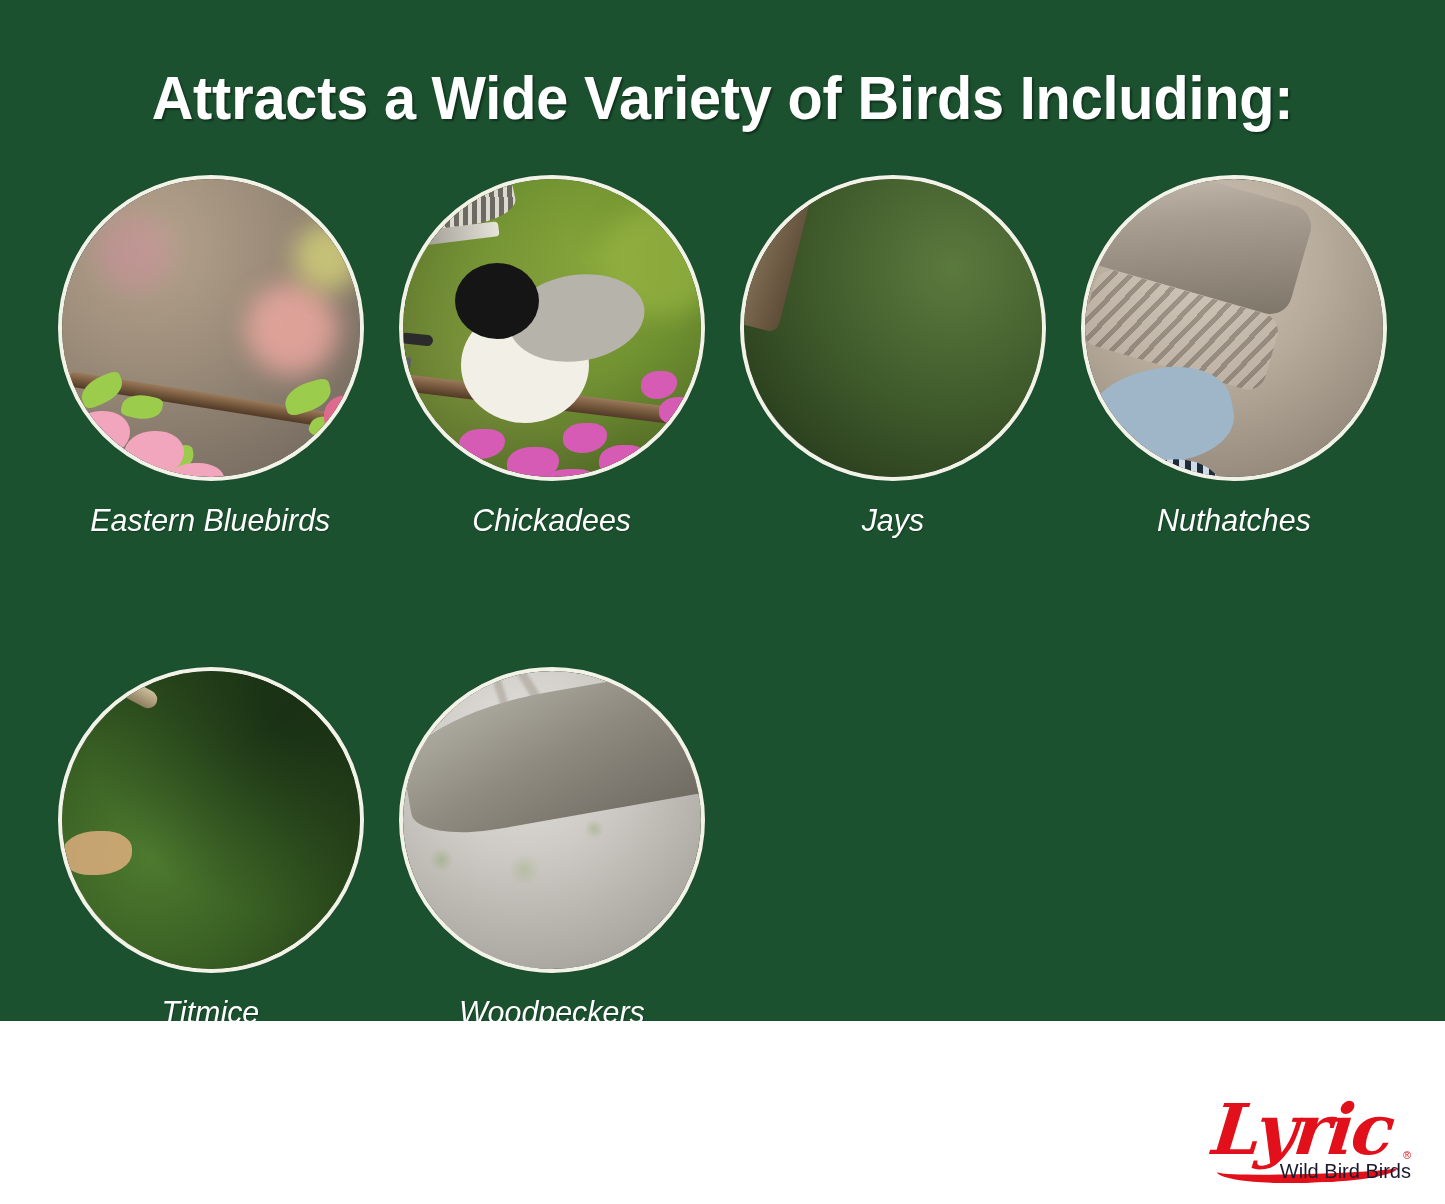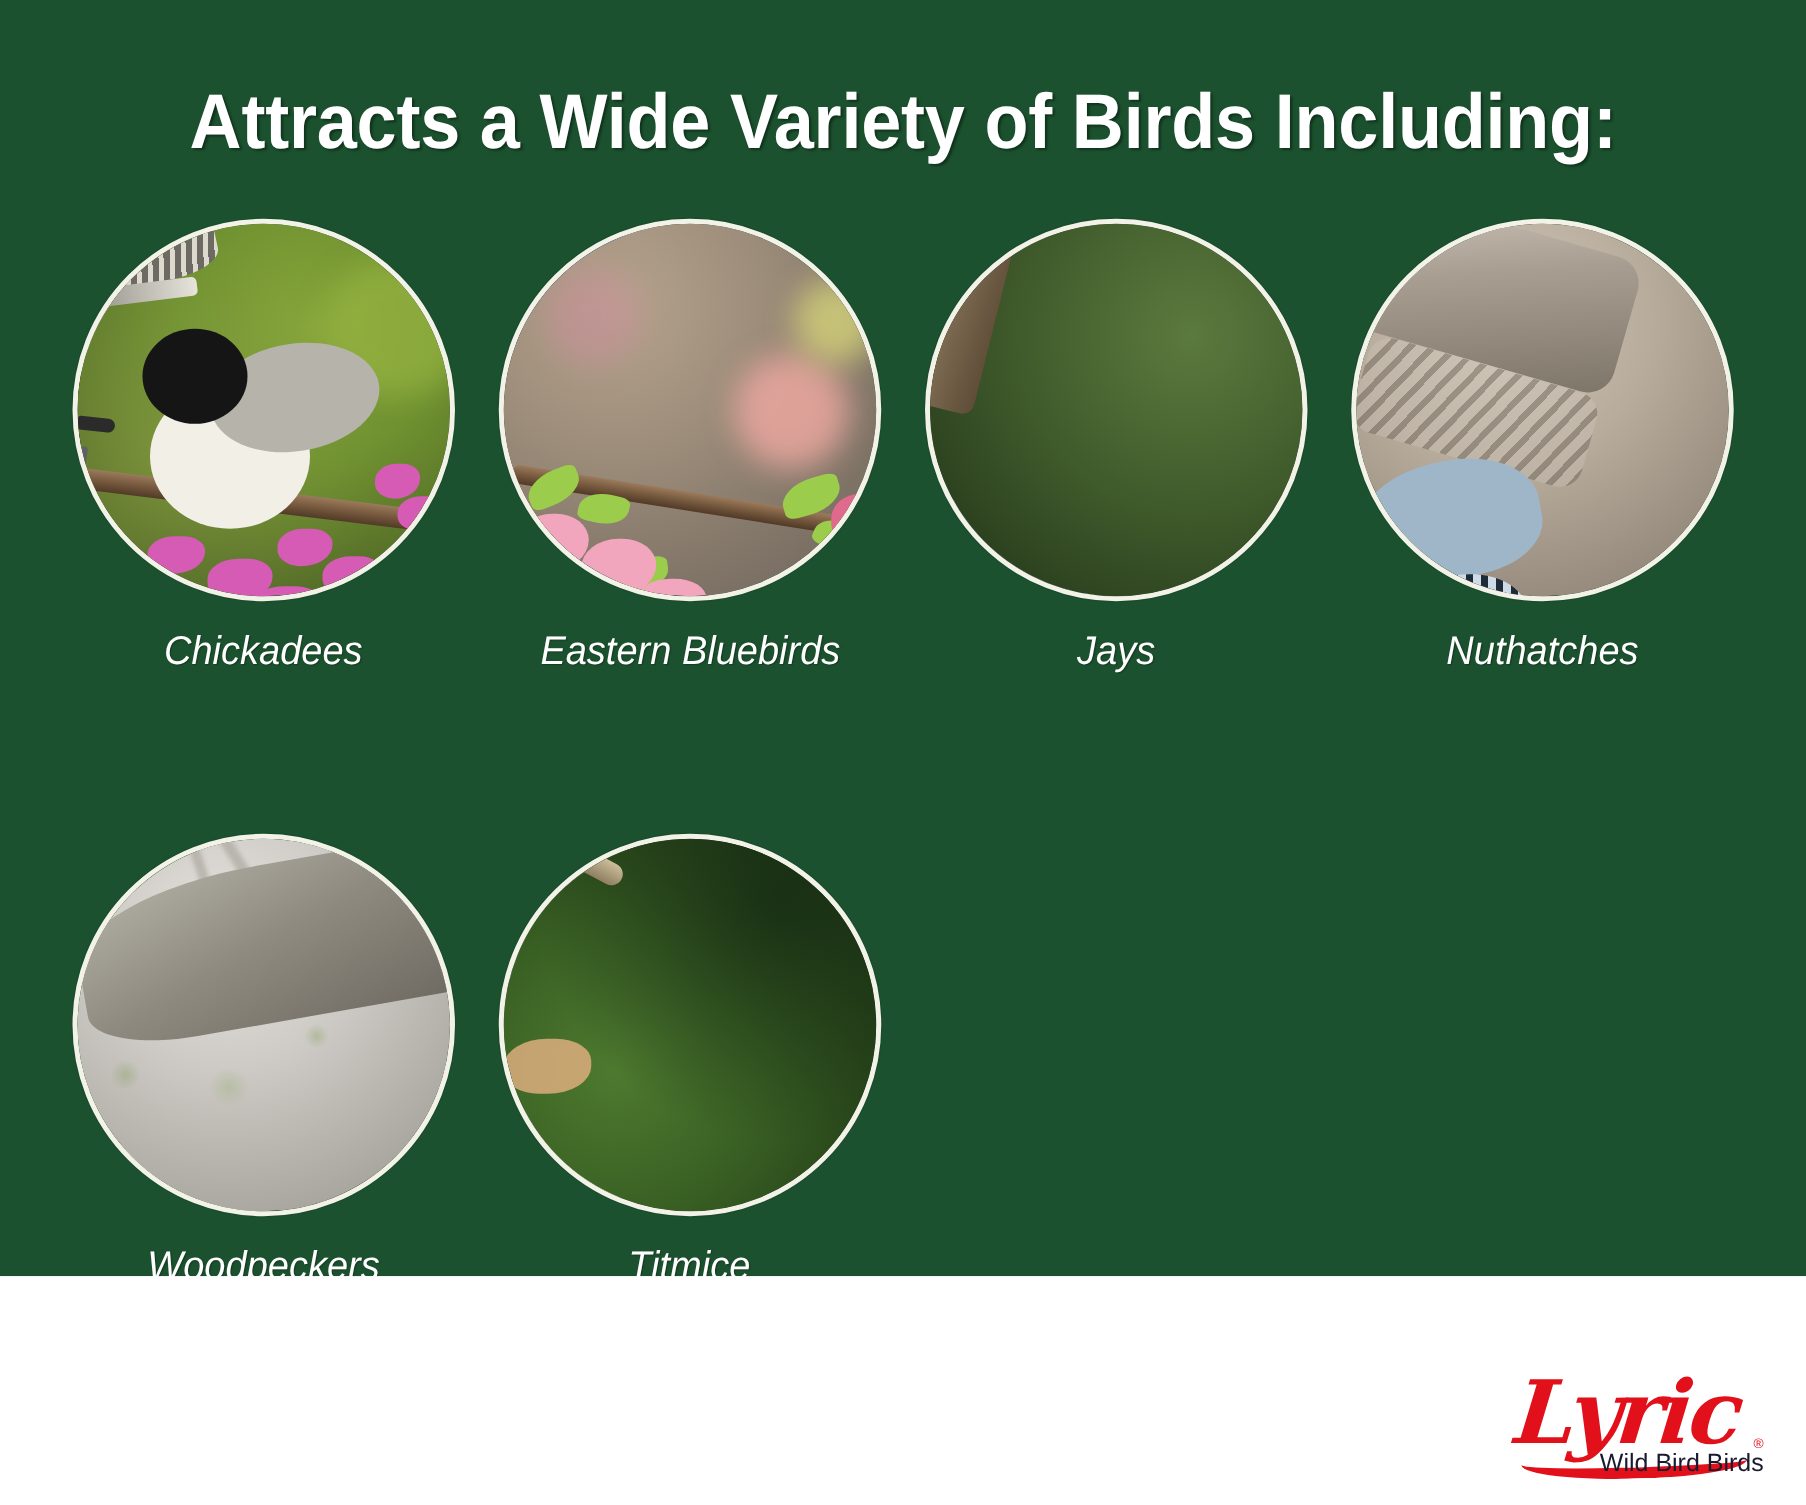--- a/index.html
+++ b/index.html
@@ -266,20 +266,49 @@
 </head>
 <body>
 
 <div id="page">
 
   <div class="green-panel"></div>
 
   <div class="headline">Attracts a Wide Variety of Birds Including:</div>
 
   <div class="grid">
+
+    <div class="tile">
+      <div class="photo-circle">
+        <div class="photo-inner">
+          <div class="scene">
+            <div class="eb-bg"></div>
+            <div class="blur-blob eb-bokeh1"></div>
+            <div class="blur-blob eb-bokeh2"></div>
+            <div class="blur-blob eb-bokeh3"></div>
+            <div class="branch eb-branch"></div>
+            <div class="eb-body"></div>
+            <div class="eb-breast"></div>
+            <div class="eb-wing"></div>
+
+            <div class="lf" style="left:18px;top:198px;width:44px;height:26px;transform:rotate(-22deg);"></div>
+            <div class="lf" style="left:60px;top:216px;width:40px;height:24px;transform:rotate(12deg);"></div>
+            <div class="lf" style="left:222px;top:204px;width:48px;height:28px;transform:rotate(-16deg);"></div>
+            <div class="lf" style="left:248px;top:238px;width:42px;height:24px;transform:rotate(22deg);"></div>
+            <div class="lf" style="left:86px;top:268px;width:46px;height:26px;transform:rotate(-8deg);"></div>
+            <div class="pk" style="left:10px;top:232px;width:58px;height:46px;"></div>
+            <div class="pk" style="left:62px;top:252px;width:60px;height:46px;"></div>
+            <div class="pk" style="left:262px;top:216px;width:46px;height:40px;background:#e06a8e;"></div>
+            <div class="pk" style="left:274px;top:244px;width:40px;height:34px;"></div>
+            <div class="pk" style="left:106px;top:284px;width:56px;height:34px;"></div>
+          </div>
+        </div>
+      </div>
+      <div class="bird-label">Eastern Bluebirds</div>
+    </div>
 
     <div class="tile">
       <div class="photo-circle">
         <div class="photo-inner">
           <div class="scene">
             <div class="ck-bg"></div>
               <div class="ck-bg2"></div>
             <div class="blur-blob" style="left:196px;top:28px;width:120px;height:110px;background:#9cb844;opacity:.6;"></div>
             <div class="branch ck-branch"></div>
             <div class="fl" style="left:56px;top:250px;width:46px;height:30px;"></div>
@@ -303,49 +332,20 @@
           </div>
         </div>
       </div>
       <div class="bird-label">Chickadees</div>
     </div>
 
     <div class="tile">
       <div class="photo-circle">
         <div class="photo-inner">
           <div class="scene">
-            <div class="eb-bg"></div>
-            <div class="blur-blob eb-bokeh1"></div>
-            <div class="blur-blob eb-bokeh2"></div>
-            <div class="blur-blob eb-bokeh3"></div>
-            <div class="branch eb-branch"></div>
-            <div class="eb-body"></div>
-            <div class="eb-breast"></div>
-            <div class="eb-wing"></div>
-
-            <div class="lf" style="left:18px;top:198px;width:44px;height:26px;transform:rotate(-22deg);"></div>
-            <div class="lf" style="left:60px;top:216px;width:40px;height:24px;transform:rotate(12deg);"></div>
-            <div class="lf" style="left:222px;top:204px;width:48px;height:28px;transform:rotate(-16deg);"></div>
-            <div class="lf" style="left:248px;top:238px;width:42px;height:24px;transform:rotate(22deg);"></div>
-            <div class="lf" style="left:86px;top:268px;width:46px;height:26px;transform:rotate(-8deg);"></div>
-            <div class="pk" style="left:10px;top:232px;width:58px;height:46px;"></div>
-            <div class="pk" style="left:62px;top:252px;width:60px;height:46px;"></div>
-            <div class="pk" style="left:262px;top:216px;width:46px;height:40px;background:#e06a8e;"></div>
-            <div class="pk" style="left:274px;top:244px;width:40px;height:34px;"></div>
-            <div class="pk" style="left:106px;top:284px;width:56px;height:34px;"></div>
-          </div>
-        </div>
-      </div>
-      <div class="bird-label">Eastern Bluebirds</div>
-    </div>
-
-    <div class="tile">
-      <div class="photo-circle">
-        <div class="photo-inner">
-          <div class="scene">
             <div class="bj-bg"></div>
             <div class="bj-stump"></div>
             <div class="bj-stump2"></div>
             <div class="bj-body"></div>
 
           </div>
         </div>
       </div>
       <div class="bird-label">Jays</div>
     </div>
@@ -360,55 +360,55 @@
             <div class="nh-logtex"></div>
             <div class="nh-back"></div>
             <div class="nh-wing"></div>
 
           </div>
         </div>
       </div>
       <div class="bird-label">Nuthatches</div>
     </div>
 
+
+    <div class="tile">
+      <div class="photo-circle">
+        <div class="photo-inner">
+          <div class="scene">
+            <div class="tm-bg"></div>
+              <div class="tm-bg2"></div>
+            <div class="tm-branch"></div>
+            <div class="tm-body"></div>
+            <div class="tm-flank"></div>
+            <div class="tm-belly"></div>
+
+          </div>
+        </div>
+      </div>
+      <div class="bird-label">Titmice</div>
+    </div>
 
     <div class="tile">
       <div class="photo-circle">
         <div class="photo-inner">
           <div class="scene">
             <div class="wp-bg"></div>
             <div class="wp-twig1"></div>
             <div class="wp-twig2"></div>
             <div class="wp-rock"></div>
             <div class="wp-lichen"></div>
             <div class="wp-body"></div>
 
           </div>
         </div>
       </div>
       <div class="bird-label">Woodpeckers</div>
     </div>
 
-    <div class="tile">
-      <div class="photo-circle">
-        <div class="photo-inner">
-          <div class="scene">
-            <div class="tm-bg"></div>
-              <div class="tm-bg2"></div>
-            <div class="tm-branch"></div>
-            <div class="tm-body"></div>
-            <div class="tm-flank"></div>
-            <div class="tm-belly"></div>
-
-          </div>
-        </div>
-      </div>
-      <div class="bird-label">Titmice</div>
-    </div>
-
   </div>
 
   <div class="footer"></div>
 
   <div class="logo">
     <div class="logo-swoosh"></div>
     <div class="logo-wordmark">Lyric</div>
     <div class="logo-reg">®</div>
     <div class="logo-tagline">Wild Bird Birds</div>
   </div>

